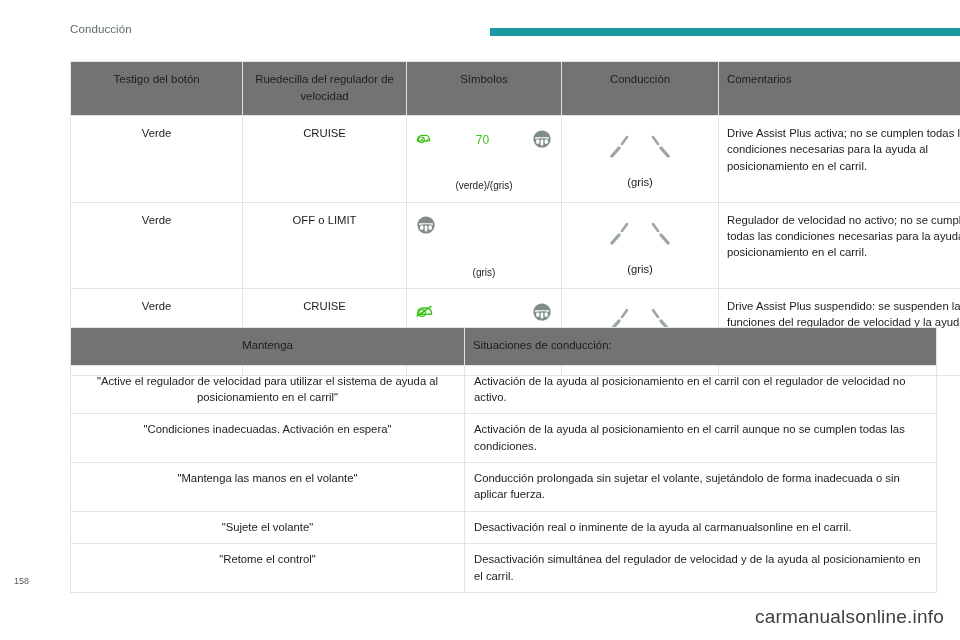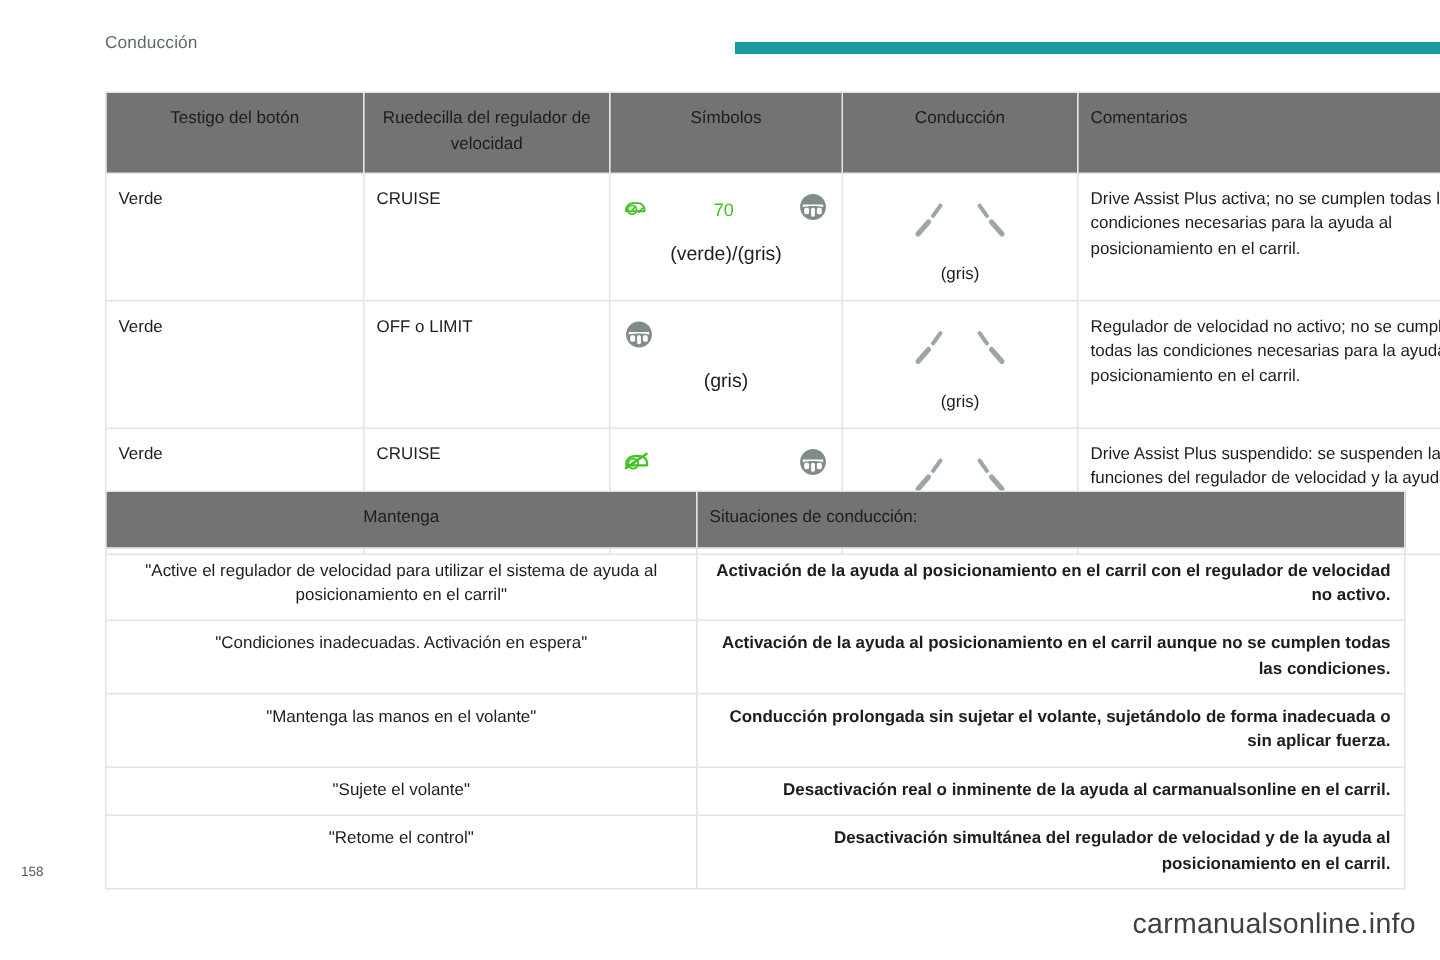--- a/index.html
+++ b/index.html
@@ -58,21 +58,21 @@
   .doc-table thead th {
     background: #737373;
     font-weight: normal;
     text-align: center;
     padding-top: 9px;
     padding-bottom: 11px;
     font-size: 11.4px;
   }
   .th-left { text-align: left !important; }
 
-  .cell-center { }
+  .cell-center { text-align: center; }
   .cell-left   { text-align: left; }
 
   
   #table-symbols {
     left: 70px;
     top: 61px;
     width: 832px;
   }
   #table-symbols .c1 { width: 155px; }
   #table-symbols .c2 { width: 147px; margin-left: 15px; }
@@ -88,22 +88,22 @@
   }
   .sym-row {
     display: flex;
     align-items: center;
     justify-content: space-between;
     gap: 19px;
     min-height: 30px;
   }
   .sym-caption {
     display: block;
-    margin-top: 4px;
-    font-size: 13px;
+    margin-top: 23px;
+    font-size: 10px;
     color: #1d1d1d;
   }
   .ind-cell {
     text-align: center;
     padding-top: 18px !important;
   }
   .ind-caption {
     display: block;
     margin-top: 6px;
     font-size: 11.3px;
@@ -118,21 +118,21 @@
   
   #table-messages {
     left: 70px;
     top: 327px;
     width: 832px;
   }
   #table-messages .m1 { width: 377px; }
   #table-messages .m2 { width: 455px; }
   #table-messages td { padding: 7px 9px 8px 9px; }
   #table-messages tbody td.msg { text-align: center; }
-  #table-messages tbody td.sit { text-align: right; font-weight: bold; }
+  #table-messages tbody td.sit { text-align: left; }
   #table-messages thead th.m1 { text-align: center; }
   #table-messages thead th.m2 { text-align: left; }
 
   
   #page-number {
     position: absolute;
     left: 14px;
     top: 576px;
     font-size: 9px;
     color: #55585a;

